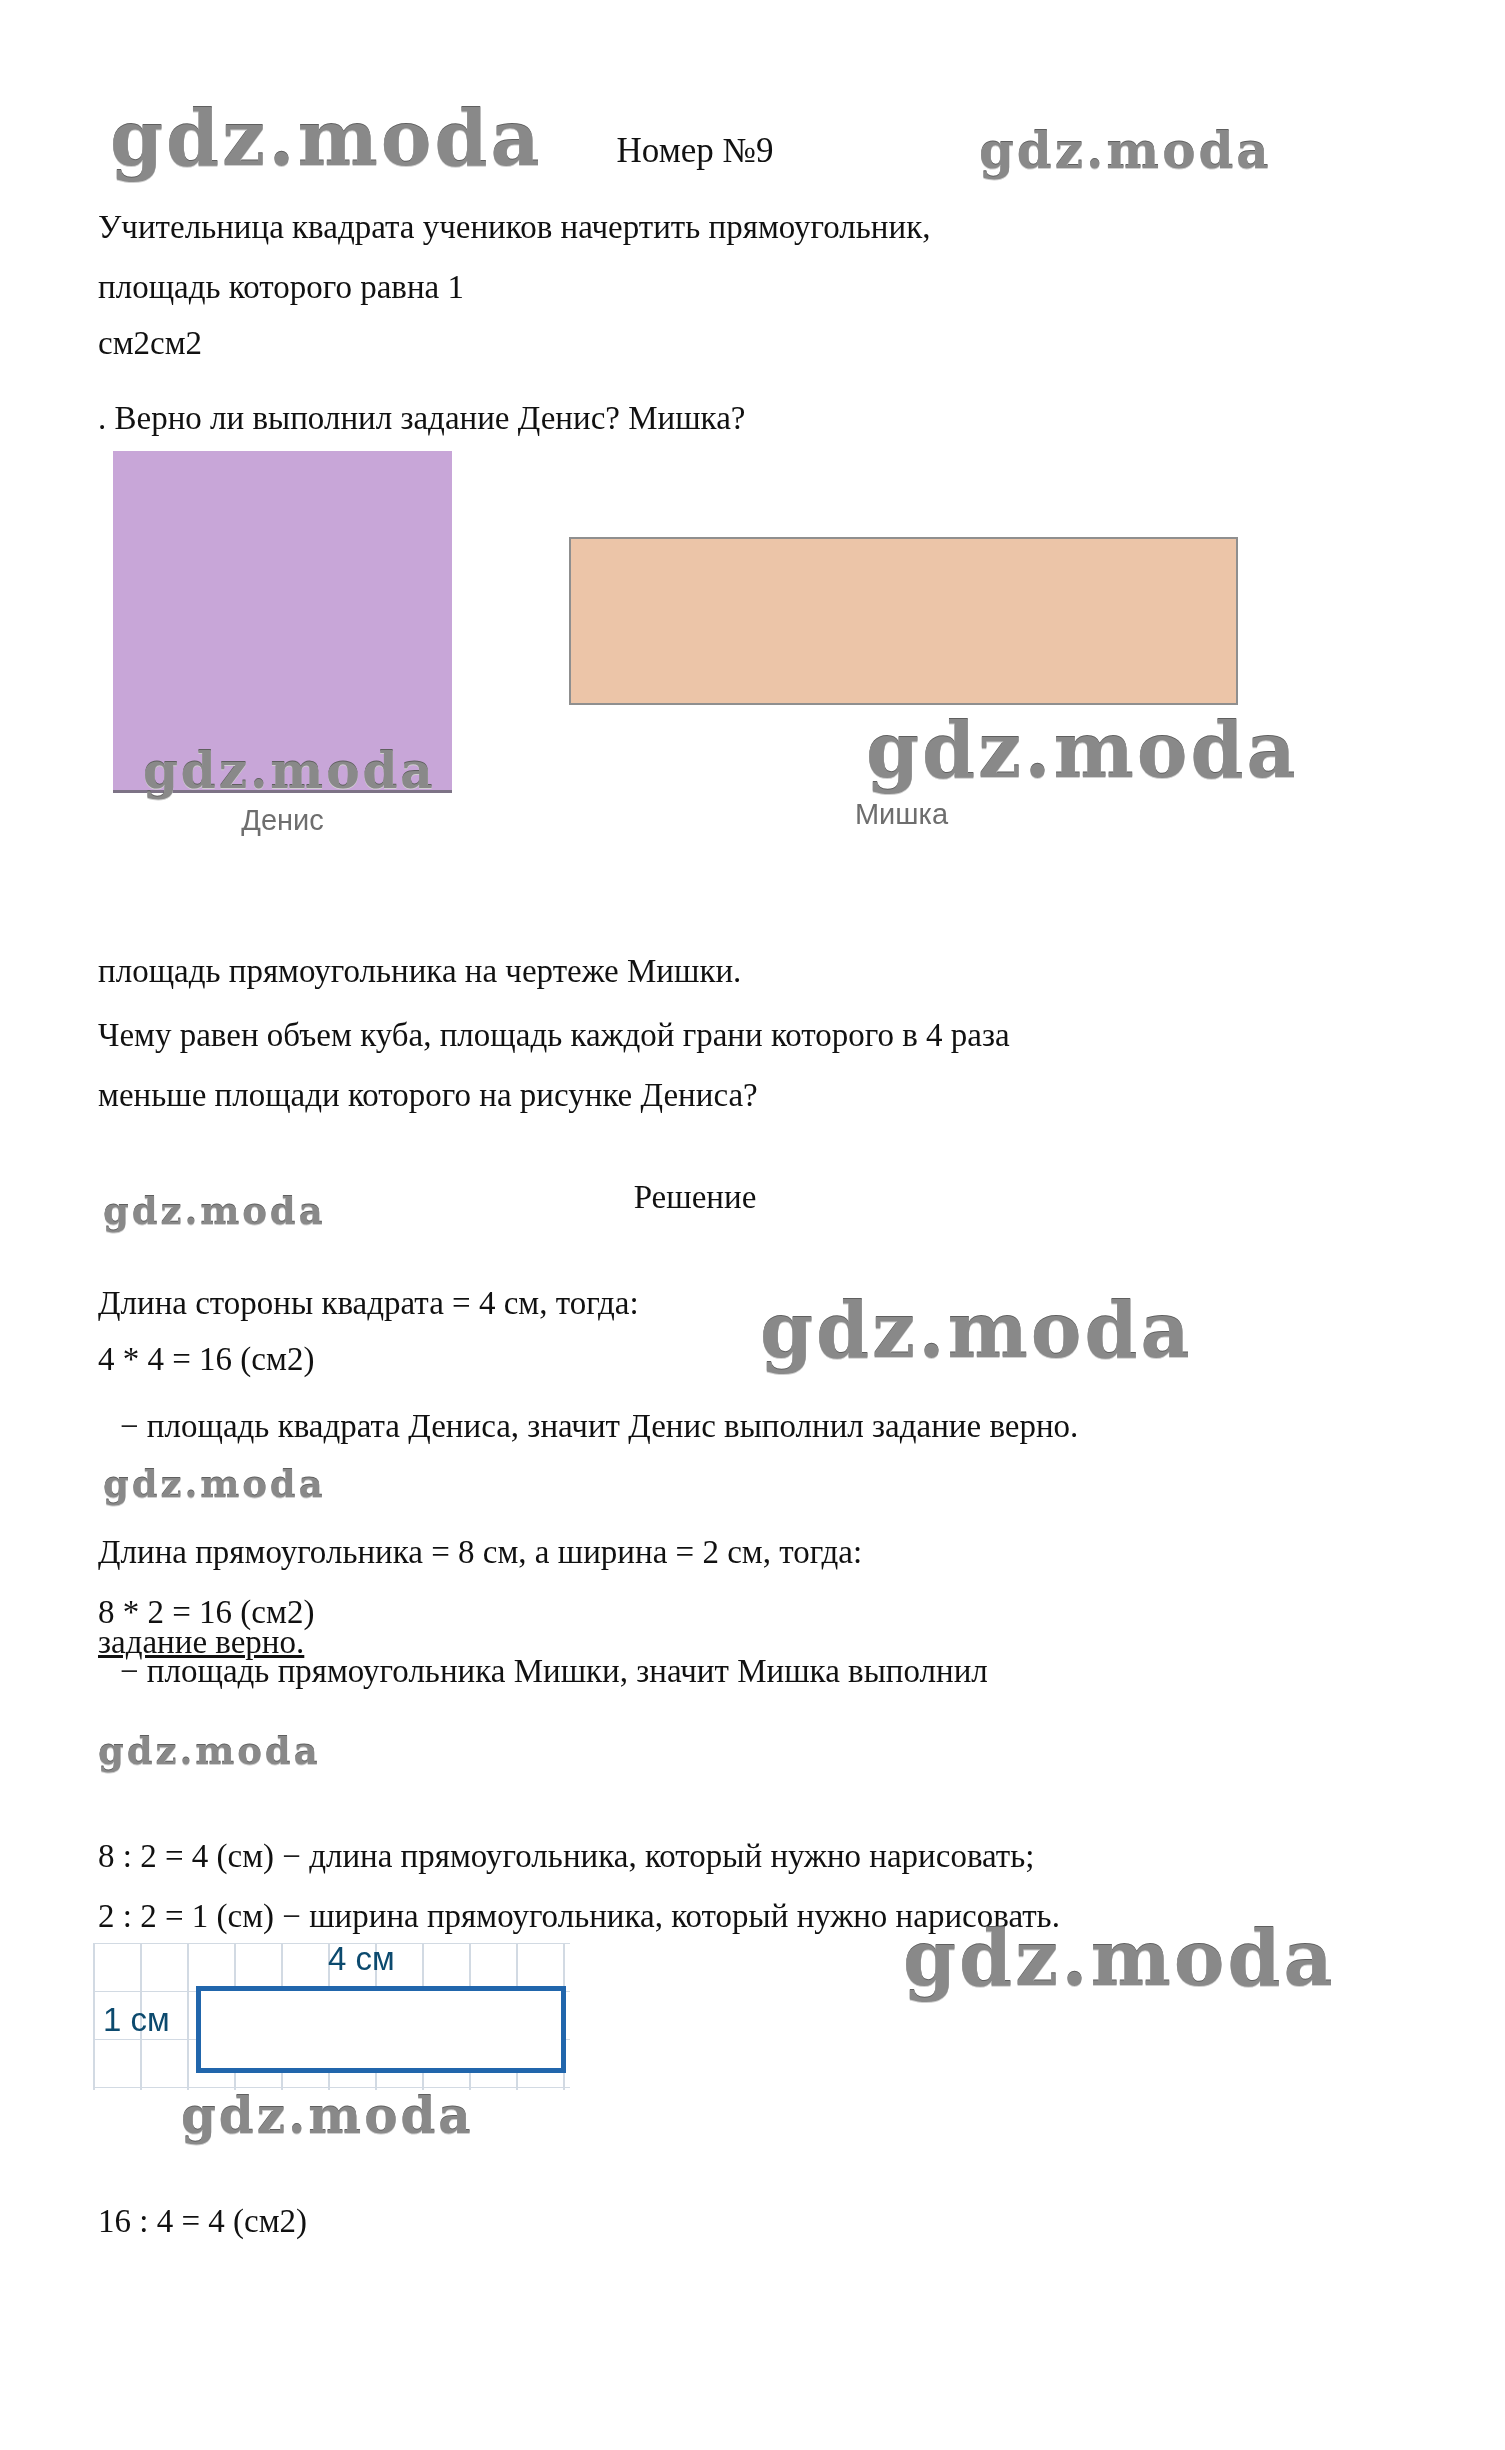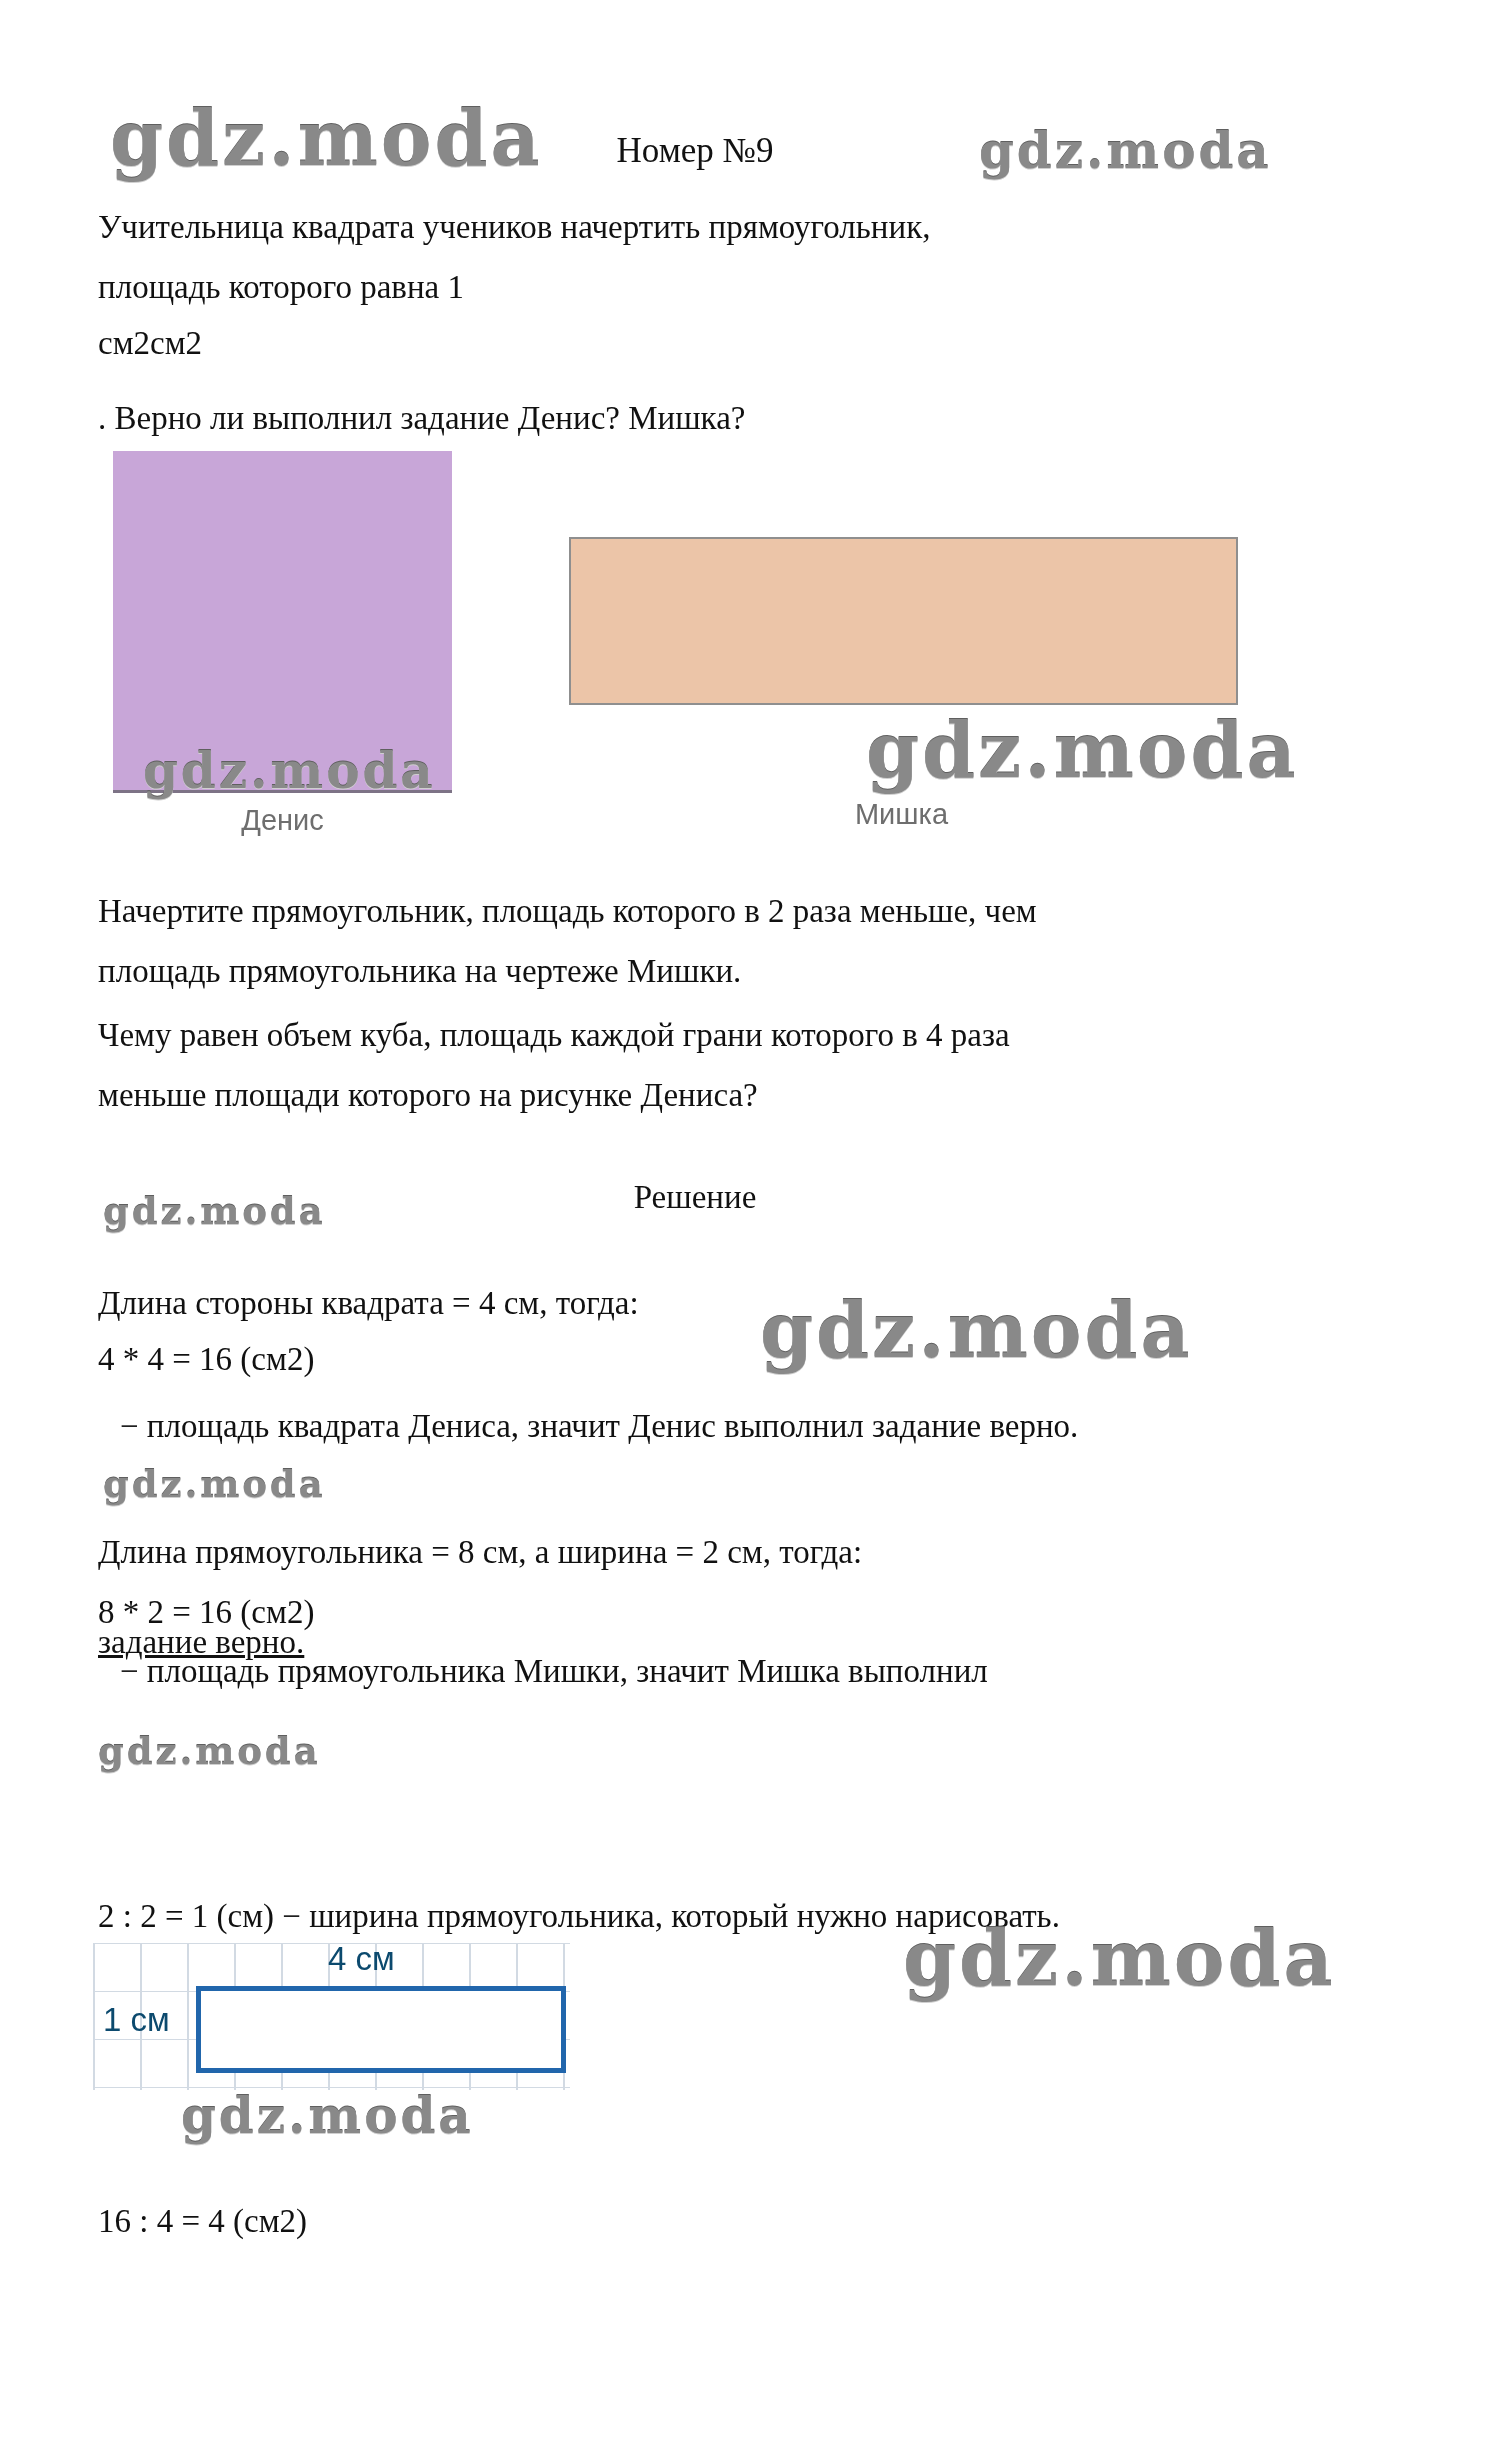--- a/index.html
+++ b/index.html
@@ -126,34 +126,34 @@
   <div class="t-line" style="top:208px;">Учительница квадрата учеников начертить прямоугольник,</div>
   <div class="t-line" style="top:268px;">площадь которого равна 1</div>
   <div class="t-line" style="top:324px;">см2см2</div>
   <div class="t-line" style="top:399px;">. Верно ли выполнил задание Денис? Мишка?</div>
 
   <div class="denis-square" style="background: rgb(200, 166, 216);"></div>
   <div class="mishka-rect" style="background: rgb(236, 197, 168);"></div>
   <div class="fig-label denis-label">Денис</div>
   <div class="fig-label mishka-label">Мишка</div>
 
-  <div class="t-line" style="top:892px;">Начертите прямоугольник, площадь которого в 2 раза меньше, чем</div>
   <div class="t-line" style="top:952px;">площадь прямоугольника на чертеже Мишки.</div>
   <div class="t-line" style="top:1016px;">Чему равен объем куба, площадь каждой грани которого в 4 раза</div>
   <div class="t-line" style="top:1076px;">меньше площади которого на рисунке Дениса?</div>
 
   <div class="t-line center" style="top:1178px;">Решение</div>
 
   <div class="t-line" style="top:1284px;">Длина стороны квадрата = 4 см, тогда:</div>
   <div class="t-line" style="top:1340px;">4 * 4 = 16 (см2)</div>
   <div class="t-line indent" style="top:1407px;">− площадь квадрата Дениса, значит Денис выполнил задание верно.</div>
   <div class="t-line" style="top:1533px;">Длина прямоугольника = 8 см, а ширина = 2 см, тогда:</div>
   <div class="t-line" style="top:1593px;">8 * 2 = 16 (см2)</div>
   <div class="t-line indent" style="top:1652px;">− площадь прямоугольника Мишки, значит Мишка выполнил</div>
   <div class="t-line" style="top:1623px;text-decoration:underline;">задание верно.</div>
+  <div class="t-line" style="top:1837px;">8 : 2 = 4 (см) − длина прямоугольника, который нужно нарисовать;</div>
   <div class="t-line" style="top:1897px;">2 : 2 = 1 (см) − ширина прямоугольника, который нужно нарисовать.</div>
 
   <div class="grid-diagram"></div>
   <div class="answer-rect" style="border-color: rgb(33, 102, 172);"></div>
   <div class="dim-label width-label">4 см</div>
   <div class="dim-label height-label">1 см</div>
 
   <div class="t-line" style="top:2202px;">16 : 4 = 4 (см2)</div>
 
 </div>

